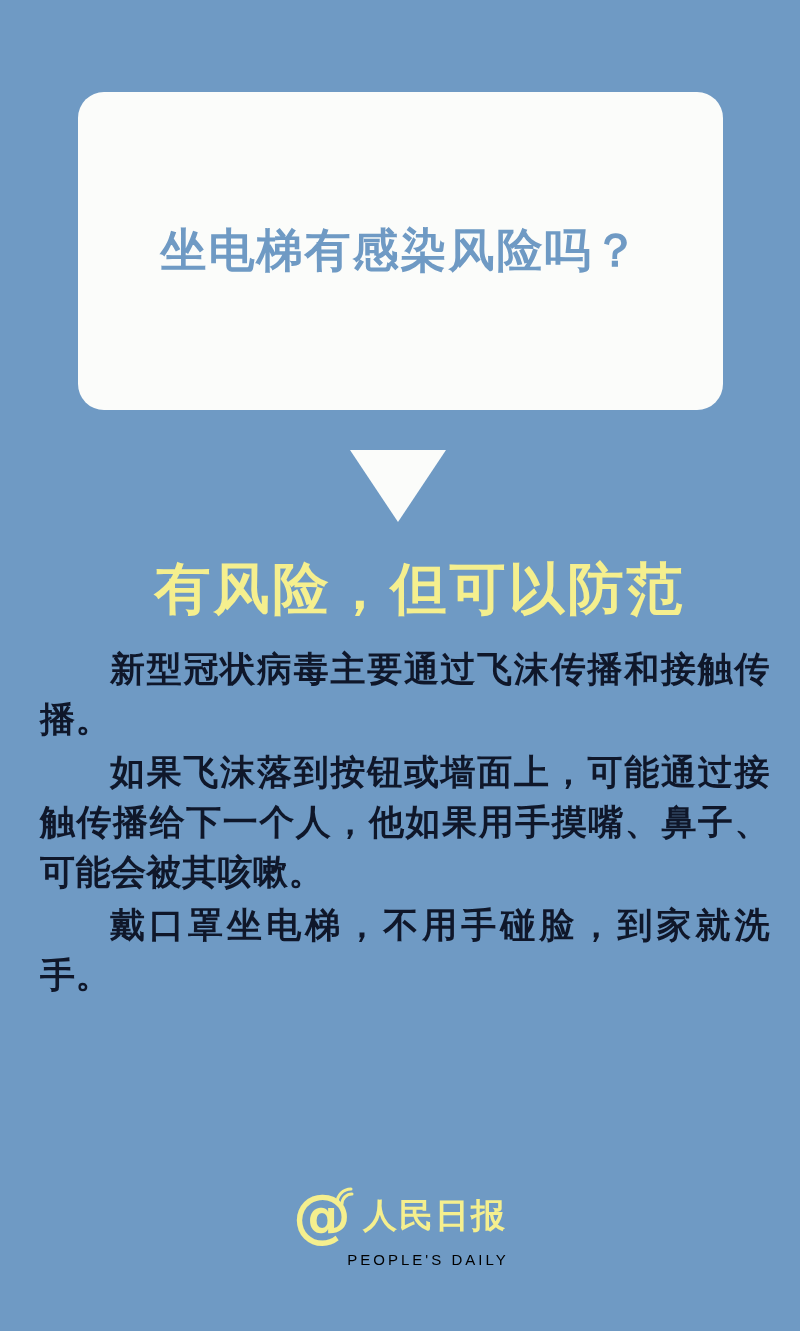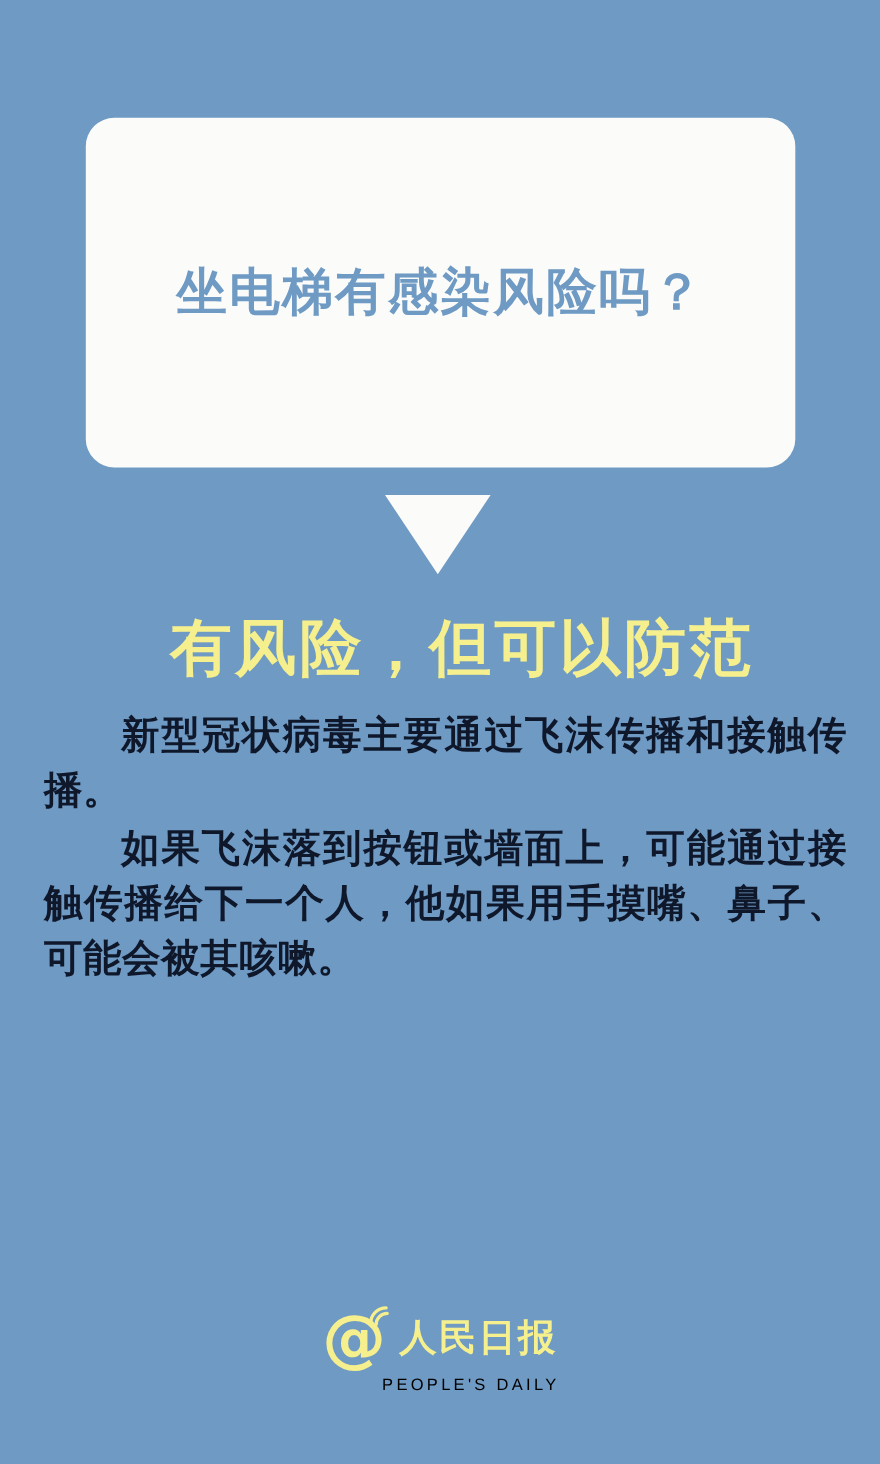--- a/index.html
+++ b/index.html
@@ -18,21 +18,21 @@
     position: relative;
     width: 800px;
     height: 1331px;
     background: #6f9ac4;
     box-sizing: border-box;
   }
   
   .question-card {
     position: absolute;
     left: 78px;
-    top: 107px;
+    top: 92px;
     width: 645px;
     height: 318px;
     background: #fbfcfa;
     border-radius: 26px;
     display: flex;
     align-items: center;
     justify-content: center;
     box-sizing: border-box;
   }
   .question-text {
@@ -148,20 +148,21 @@
     <div class="question-text">坐电梯有感染风险吗？</div>
   </div>
 
   <div class="pointer"></div>
 
   <div class="headline">有风险，但可以防范</div>
 
   <div class="body-text">
     <p>新型冠状病毒主要通过飞沫传播和接触传播。</p>
     <p>如果飞沫落到按钮或墙面上，可能通过接触传播给下一个人，他如果用手摸嘴、鼻子、可能会被其咳嗽。</p>
+    <p>戴口罩坐电梯，不用手碰脸，到家就洗手。</p>
   </div>
 
   <div class="footer">
     <div class="logo-row">
       <div class="logo-mark">
         <div class="logo-at">@</div>
         <svg class="wifi-arc" viewBox="0 0 26 26">
           <path d="M4 20 A14 14 0 0 1 18 6" stroke="#f5ef8e" stroke-width="3" fill="none" stroke-linecap="round"></path>
           <path d="M9 21 A10 10 0 0 1 19 11" stroke="#f5ef8e" stroke-width="3" fill="none" stroke-linecap="round"></path>
         </svg>

